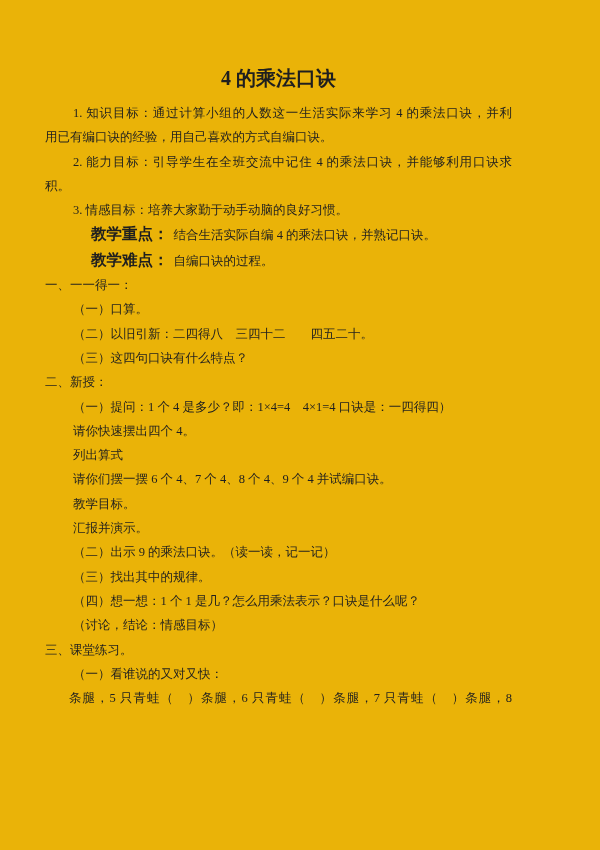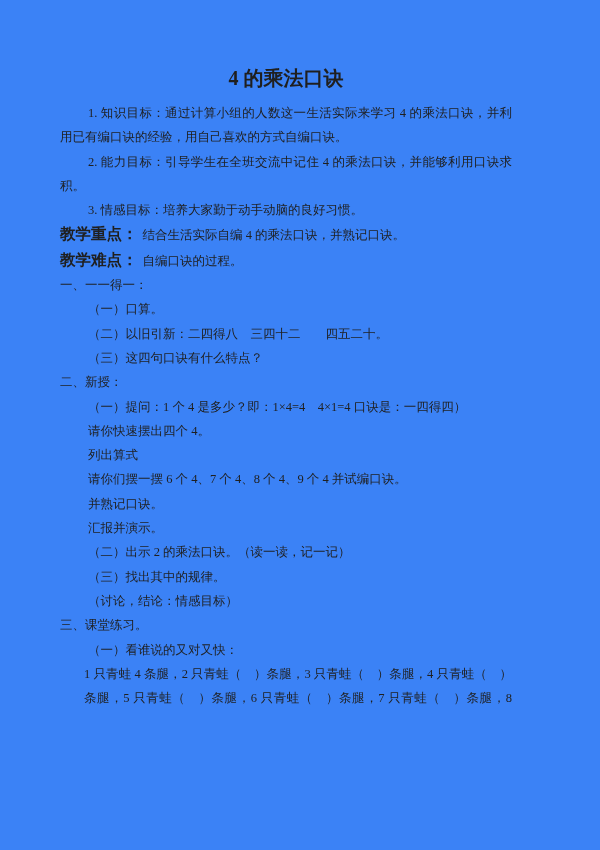--- a/index.html
+++ b/index.html
@@ -4,43 +4,44 @@
 <style>
   html, body {
     margin: 0;
     padding: 0;
     background: #ffffff;
   }
   .page {
     position: relative;
     width: 600px;
     height: 850px;
-    background: #3b82f6;
+    background: #eab308;
     box-sizing: border-box;
-    padding: 64px 88px 0 60px;
+    padding: 64px 88px 0 45px;
     font-family: "Liberation Serif", "DejaVu Serif", serif;
     color: #1f1f1f;
     overflow: hidden;
   }
   .title {
     font-size: 20px;
     font-weight: bold;
     text-align: center;
     margin: 0 0 9px 0;
     line-height: 28px;
   }
   .doc p {
     margin: 0;
     font-size: 12.5px;
     line-height: 24.3px;
     white-space: pre-wrap;
   }
   .hd {
     font-size: 15.5px;
     font-weight: bold;
+    margin-left: 46px;
   }
   p > span.hd {
     margin-right: 5px;
   }
   .ind {
     padding-left: 28px;
   }
   .ind2 {
     padding-left: 24px;
   }
@@ -73,25 +74,25 @@
     <p>一、一一得一：</p>
     <p class="ind">（一）口算。</p>
     <p class="ind">（二）以旧引新：二四得八　三四十二　　四五二十。</p>
     <p class="ind">（三）这四句口诀有什么特点？</p>
 
     <p>二、新授：</p>
     <p class="ind">（一）提问：1 个 4 是多少？即：1×4=4　4×1=4 口诀是：一四得四）</p>
     <p class="ind">请你快速摆出四个 4。</p>
     <p class="ind">列出算式</p>
     <p class="ind">请你们摆一摆 6 个 4、7 个 4、8 个 4、9 个 4 并试编口诀。</p>
-    <p class="ind">并熟记口诀。</p>
+    <p class="ind">教学目标。</p>
     <p class="ind">汇报并演示。</p>
-    <p class="ind">（二）出示 2 的乘法口诀。（读一读，记一记）</p>
+    <p class="ind">（二）出示 9 的乘法口诀。（读一读，记一记）</p>
     <p class="ind">（三）找出其中的规律。</p>
+    <p class="ind">（四）想一想：1 个 1 是几？怎么用乘法表示？口诀是什么呢？</p>
     <p class="ind">（讨论，结论：情感目标）</p>
 
     <p>三、课堂练习。</p>
     <p class="ind">（一）看谁说的又对又快：</p>
-    <p class="ind2 fill">1 只青蛙 4 条腿，2 只青蛙（　）条腿，3 只青蛙（　）条腿，4 只青蛙（　）</p>
     <p class="ind2 fill">条腿，5 只青蛙（　）条腿，6 只青蛙（　）条腿，7 只青蛙（　）条腿，8</p>
 
   </div>
 </div>
 
 </body></html>

